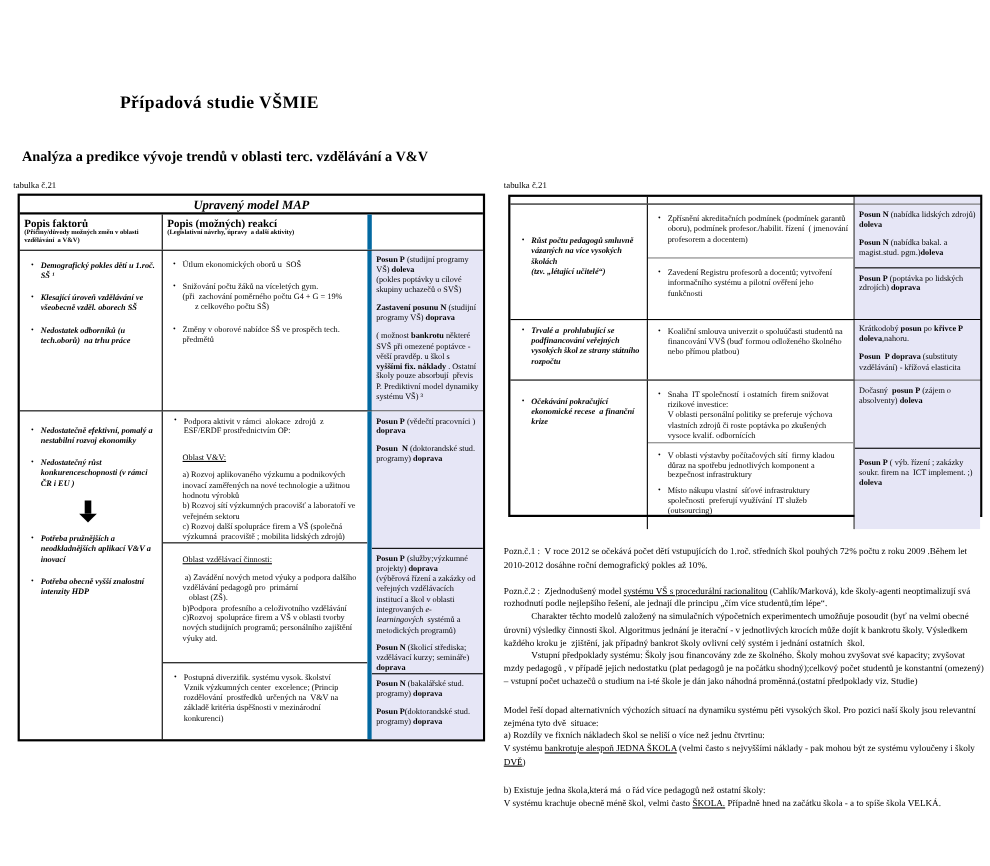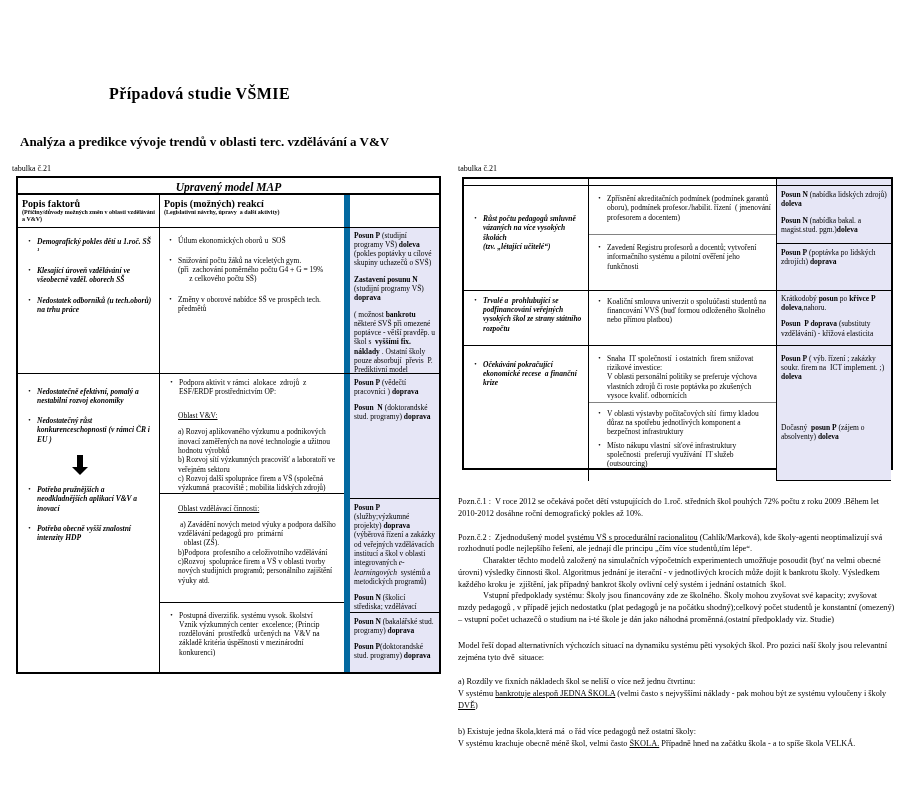--- a/index.html
+++ b/index.html
@@ -32,22 +32,22 @@
   .stack { display: flex; flex-direction: column; padding: 0; }
   .sub { overflow: hidden; padding: 4px; }
   .bb { border-bottom: 1px solid #000; }
   .gb { border-bottom: 1px solid #828282; }
   .lav { background: var(--lavender, #E6E6F6); }
 
   
   #left-table { left: 16px; top: 176px; width: 425px; height: 498px; border: 2px solid #000; display: flex; flex-direction: column; }
   .lt-title { height: 20px; border-bottom: 2px solid #000; text-align: center; font-weight: bold; font-style: italic; font-size: 11.5px; padding-top: 3px; }
   .hrow { height: 33px; border-bottom: 1px solid #000; }
-  .cw1 { width: 142px; border-right: 1px solid #000; flex: 0 0 auto; }
-  .cw2 { width: 190px; border-right: 6px solid #0369a1; flex: 0 0 auto; }
+  .cw1 { width: 130px; border-right: 1px solid #000; flex: 0 0 auto; }
+  .cw2 { width: 190px; border-right: 4px solid #0369a1; flex: 0 0 auto; }
   .cw3 { flex: 1 1 auto; }
   .hmain { font-size: 10px; font-weight: bold; }
   .hsub { font-size: 6px; font-weight: bold; line-height: 1.2; white-space: pre-wrap; }
   .brow1 { height: 146px; border-bottom: 1px solid #000; }
   .brow2 { flex: 1 1 auto; }
   .factors { padding: 9px 4px; }
   .factors .li { margin-bottom: 11px; }
   .rx .li { margin-bottom: 11px; }
   .rx { padding: 8px 3px; }
   .l-c2s1 { height: 120px; }
@@ -76,21 +76,21 @@
   .fpad1 { padding-top: 28px; }
   .fpad2 { padding-top: 5px; }
   .fpad3 { padding-top: 14px; }
   .rx2 .li { margin-bottom: 4px; }
 
   
   #notes { left: 458px; top: 496px; width: 437px; font-size: 8.3px; line-height: 1.42; }
   #notes .p { margin-bottom: 0; }
   #note-1 { margin-bottom: 12px; }
   #note-2 { margin-bottom: 14px; }
-  #model-par { margin-bottom: 13px; }
+  #model-par { }
   #point-a { margin-bottom: 14px; }
 </style>
 </head>
 <body>
 
 <div class="abs" id="page-title">Případová studie VŠMIE</div>
 <div class="abs" id="page-subtitle">Analýza a  predikce vývoje trendů v oblasti terc. vzdělávání a V&amp;V</div>
 
 <div class="abs tbl-label" id="left-label">tabulka č.21</div>
 <div class="abs tbl-label" id="right-label">tabulka č.21</div>
@@ -306,25 +306,25 @@
             <span class="dot">•</span>
             <div class="lt"><span>V oblasti výstavby počítačových sítí  firmy kladou důraz na spotřebu jednotlivých komponent a bezpečnost infrastruktury</span></div>
           </div>
           <div class="li">
             <span class="dot">•</span>
             <div class="lt"><span>Místo nákupu vlastní  síťové infrastruktury společnosti  preferují využívání  IT služeb (outsourcing)</span></div>
           </div>
         </div>
     </div>
     <div class="cell rc3 lav stack">
+      <div class="sub bb r-c3s3">
+          <div class="p"><span>Dočasný  </span><span class="b">posun P</span><span> (zájem o absolventy) </span><span class="b">doleva</span></div>
+        </div>
       <div class="sub subflex" style="padding-top:8px">
           <div class="p"><span class="b">Posun P</span><span> ( výb. řízení ; zakázky soukr. firem na  ICT implement. ;) </span><span class="b">doleva</span></div>
-        </div>
-      <div class="sub bb r-c3s3">
-          <div class="p"><span>Dočasný  </span><span class="b">posun P</span><span> (zájem o absolventy) </span><span class="b">doleva</span></div>
         </div>
     </div>
   </div>
 </div>
 
 <div class="abs" id="notes">
   <div id="note-1">
       <div class="p"><span>Pozn.č.1 :  V roce 2012 se očekává počet dětí vstupujících do 1.roč. středních škol pouhých 72% počtu z roku 2009 .Během let 2010-2012 dosáhne roční demografický pokles až 10%.</span></div>
     </div>
   <div id="note-2">

